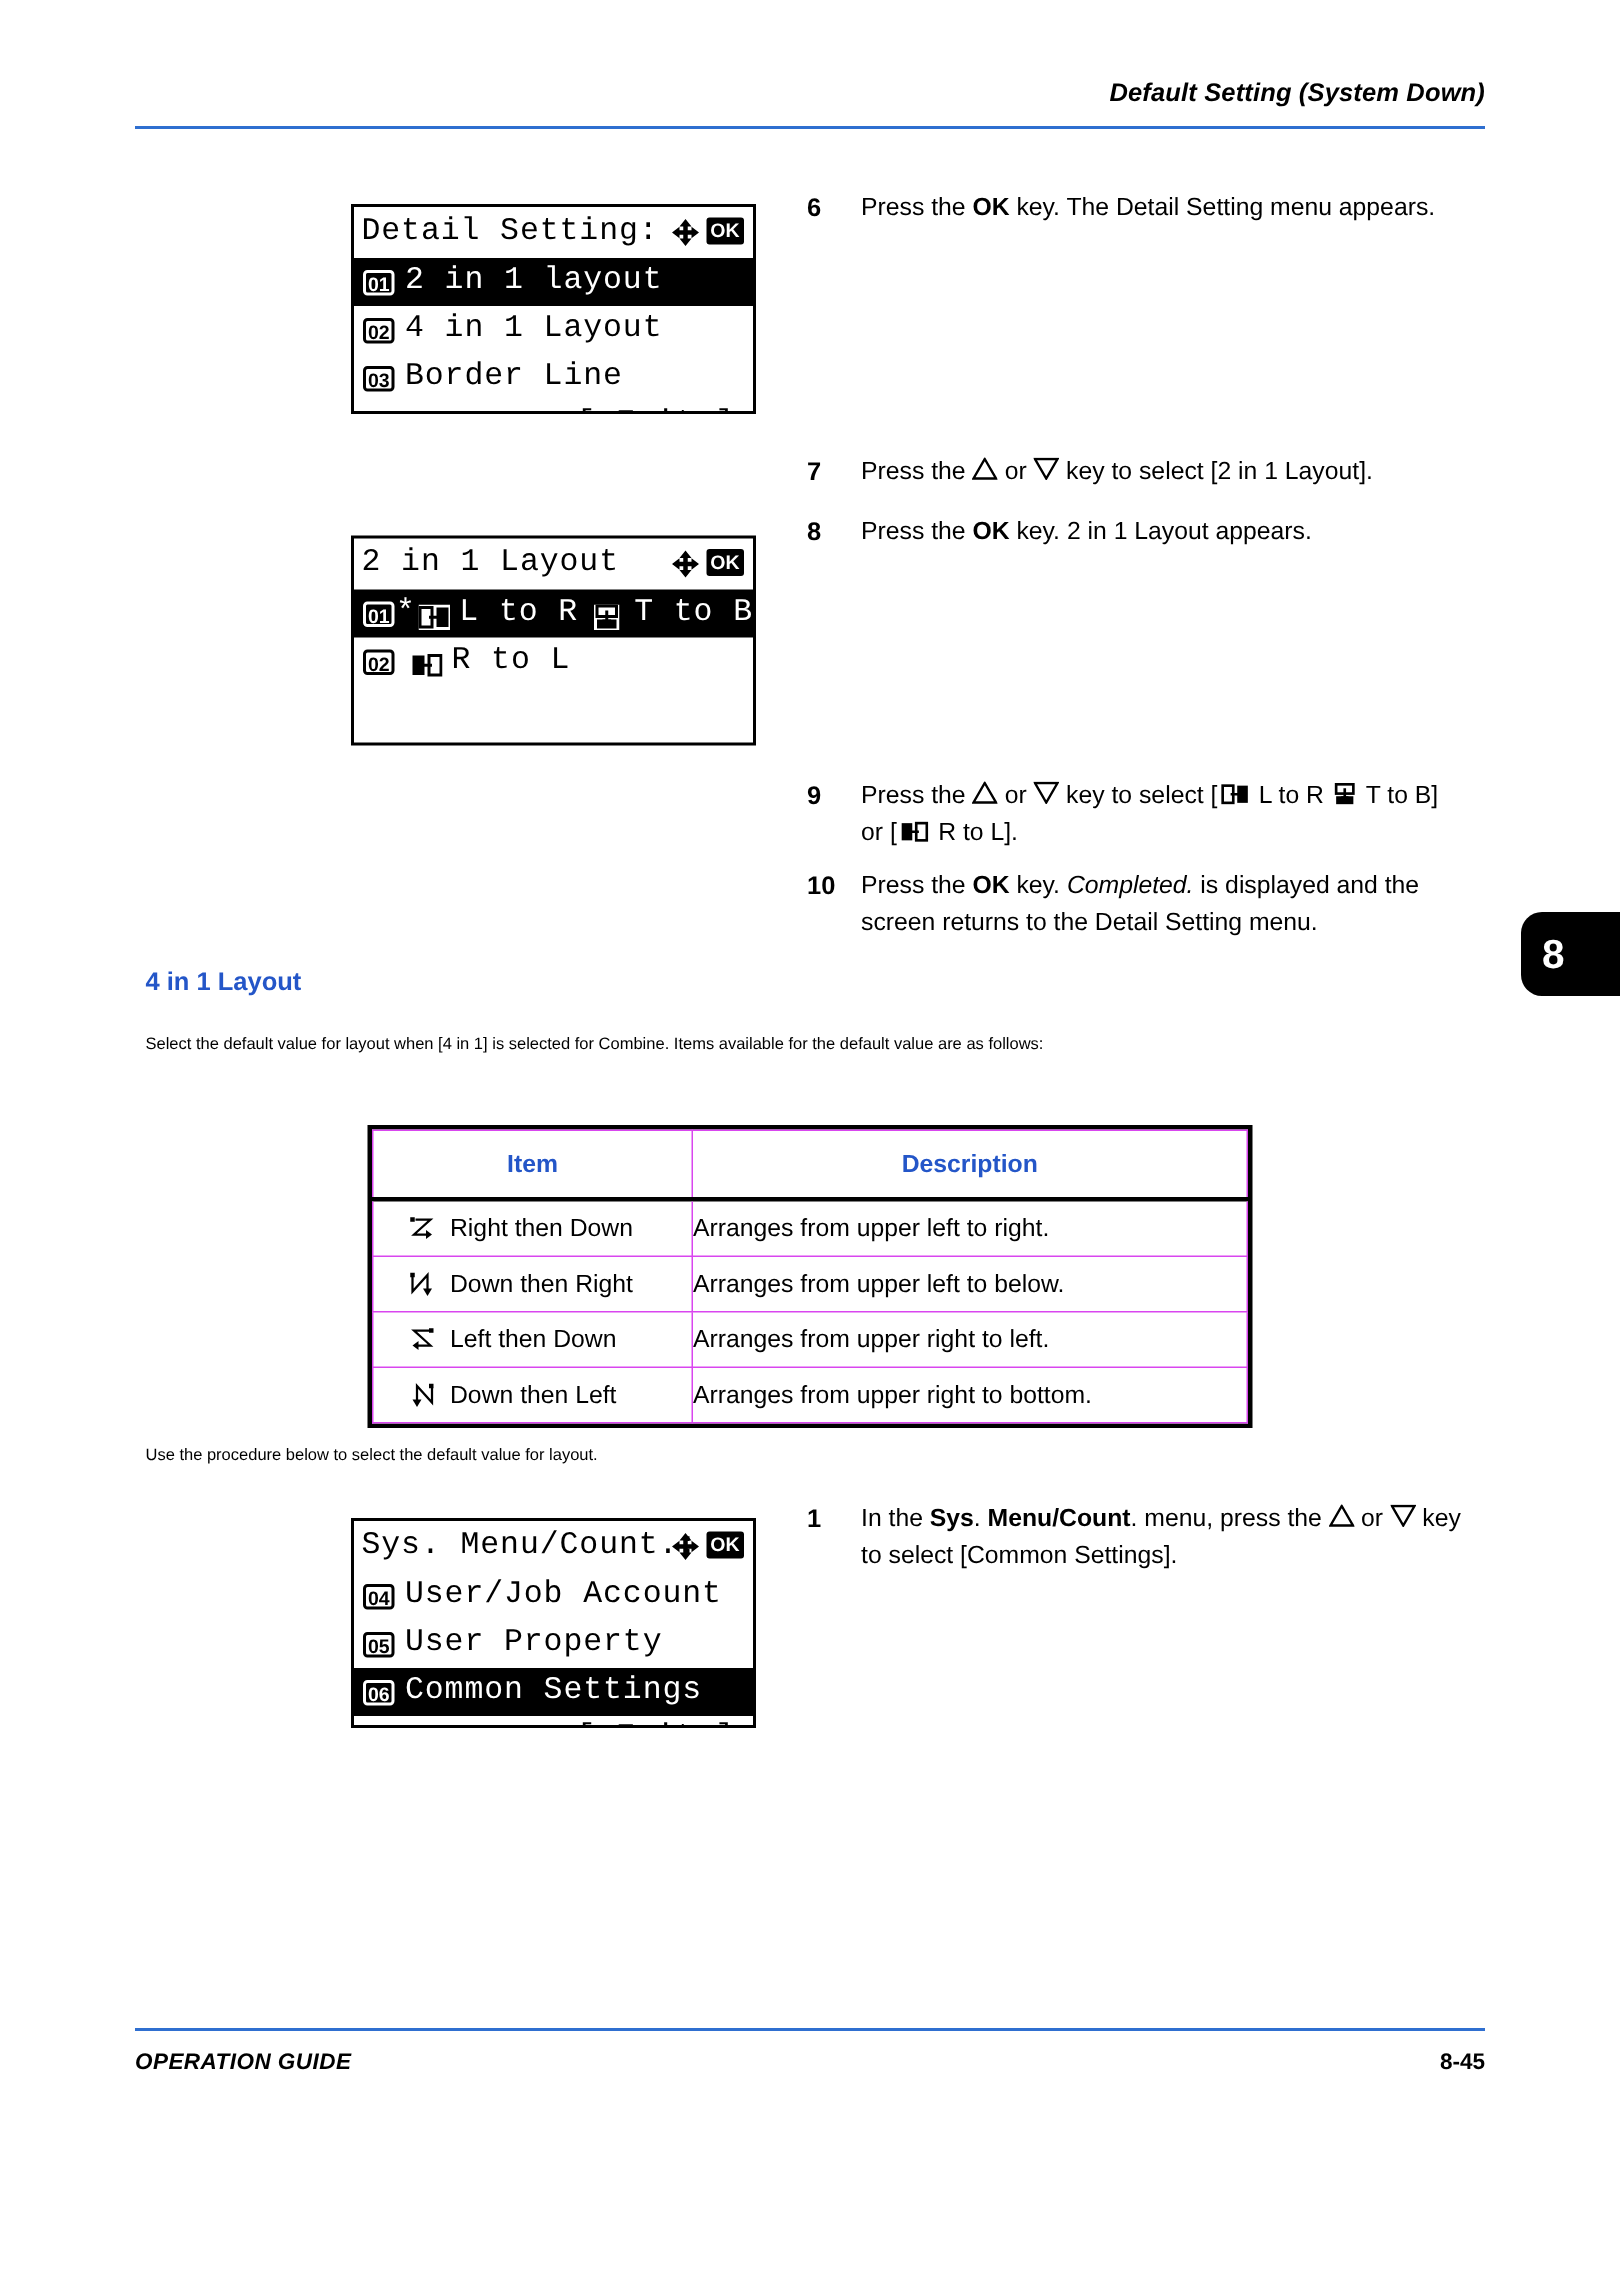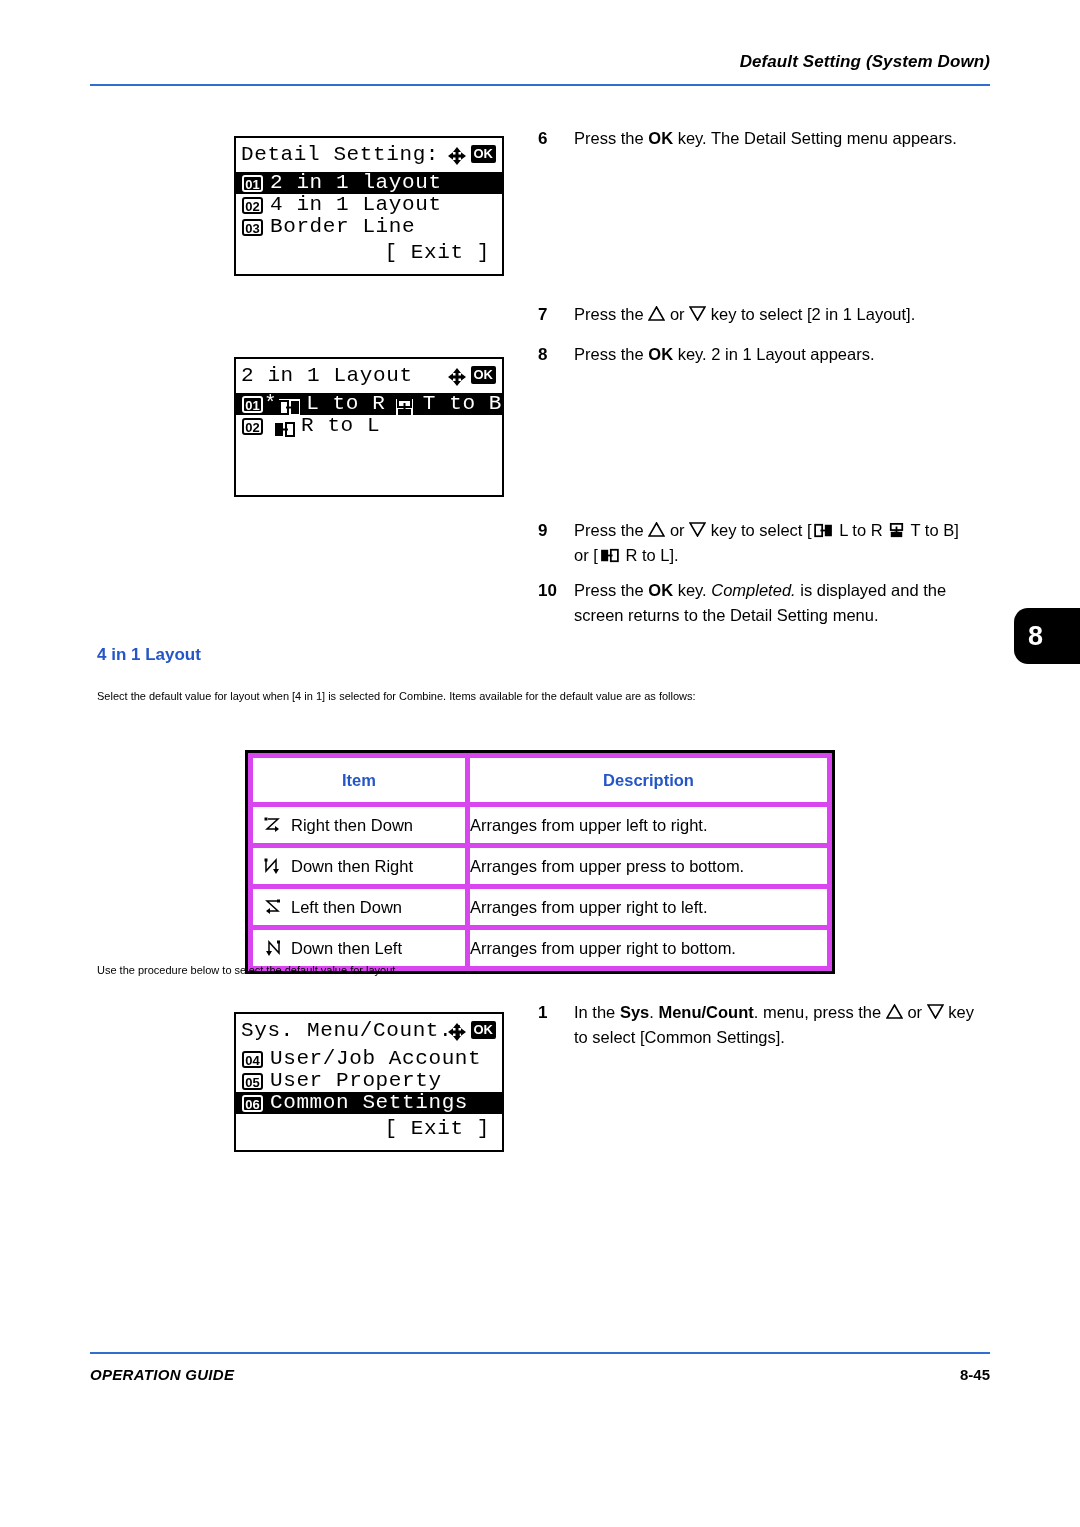--- a/index.html
+++ b/index.html
@@ -99,21 +99,21 @@
     position: absolute;
     border: 2px solid #000;
     background: #fff;
     box-sizing: border-box;
     font-family: "Liberation Mono", "DejaVu Sans Mono", monospace;
     font-size: 21px;
     letter-spacing: 0.6px;
     overflow: hidden;
   }
   .lcd-row {
-    height: 22px;
+    height: 32px;
     line-height: 30px;
     display: flex;
     align-items: center;
     padding-left: 6px;
     white-space: nowrap;
   }
   .lcd-row.sel {
     background: #000;
     color: #fff;
   }
@@ -252,40 +252,40 @@
     border: 3px solid #000;
     border-collapse: collapse;
     box-sizing: border-box;
     background: #fff;
   }
   .tbl table {
     border-collapse: collapse;
     width: 100%;
   }
   .tbl th, .tbl td {
-    border: 5px solid #d946ef;
+    border: 1px solid #d946ef;
     padding: 0;
   }
   .tbl thead th {
     height: 44px;
     font-size: 16.5px;
     font-weight: bold;
     color: #2456c8;
     border-bottom: 3px solid #000;
   }
   .tbl tbody td {
     height: 36px;
     font-size: 16.5px;
     font-weight: normal;
   }
   .col-item { width: 212px; }
   .cell-item {
     display: flex;
     align-items: center;
-    padding-left: 10px;
+    padding-left: 23px;
     gap: 9px;
     white-space: nowrap;
   }
   .cell-desc {
     padding-left: 14px;
     white-space: nowrap;
   }
   .zig {
     width: 19px;
     height: 19px;
@@ -477,21 +477,21 @@
             <span class="zig">
               <svg width="19" height="19" viewBox="0 0 19 19">
                 <rect x="1.5" y="1.5" width="3" height="3" fill="#000"></rect>
                 <path d="M3 4 L3 14 L13 3 L13 14" fill="none" stroke="#000" stroke-width="1.5"></path>
                 <path d="M10 12 L13 17 L16 12 Z" fill="#000"></path>
               </svg>
             </span>
             <span>Down then Right</span>
           </div>
         </td>
-        <td class="cell-desc">Arranges from upper press to bottom.</td>
+        <td class="cell-desc">Arranges from upper left to below.</td>
       </tr>
       <tr>
         <td>
           <div class="cell-item">
             <span class="zig">
               <svg width="19" height="19" viewBox="0 0 19 19">
                 <rect x="14" y="1.5" width="3" height="3" fill="#000"></rect>
                 <path d="M14 3 L4 3 L15 13 L4.5 13" fill="none" stroke="#000" stroke-width="1.5"></path>
                 <path d="M7 10 L3 13 L7 16 Z" fill="#000"></path>
               </svg>

